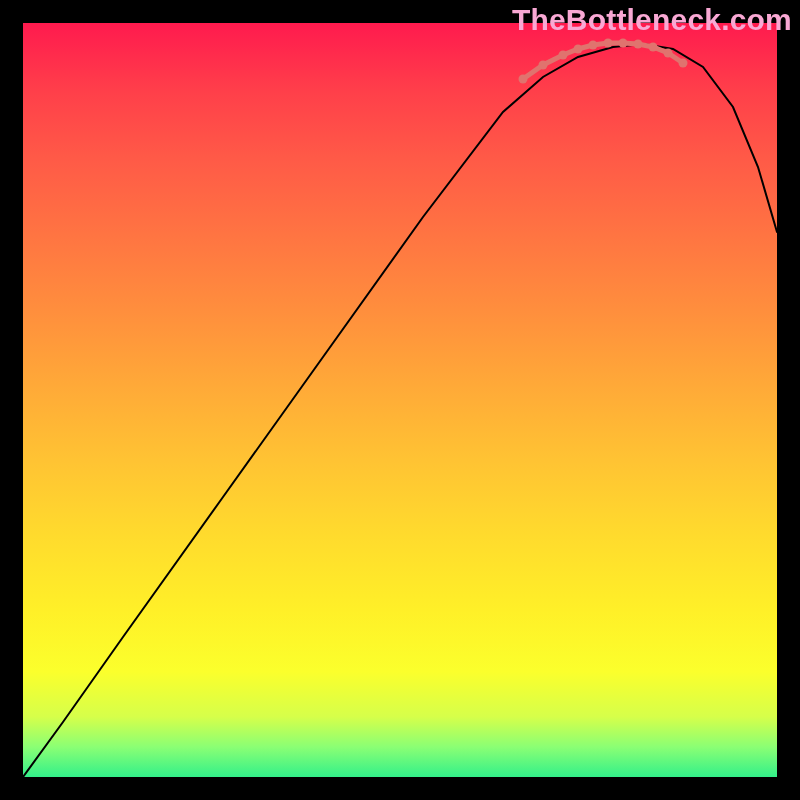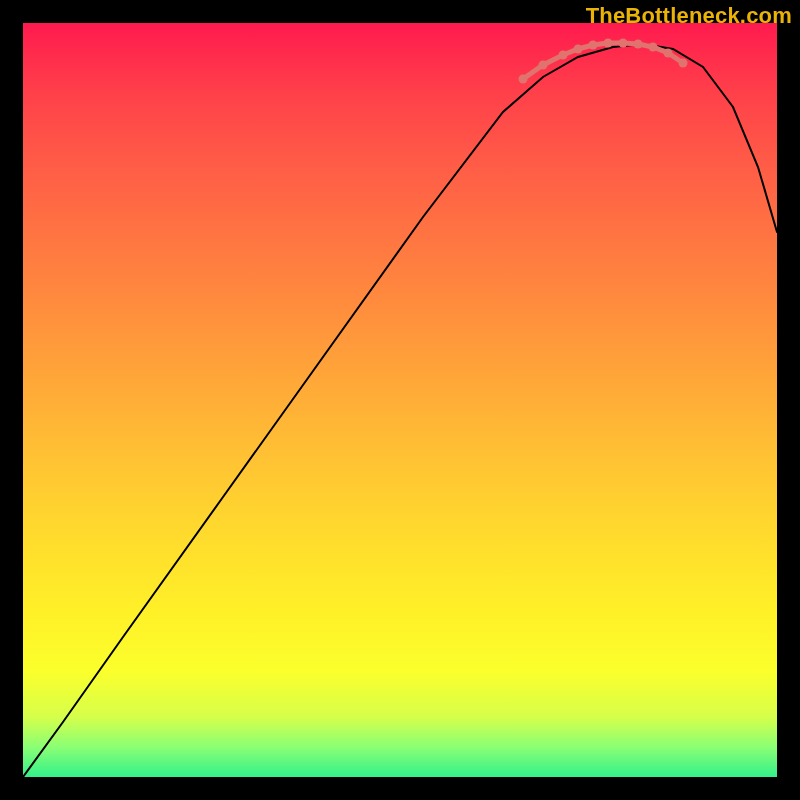--- a/index.html
+++ b/index.html
@@ -30,22 +30,22 @@
       #fbff2c 86%,
       #d6ff4a 92%,
       #8bff74 96%,
       #33f08a 100%
     );
   }
   .watermark {
     position: absolute;
     top: 3px;
     right: 8px;
-    color: #eab308;
-    font-size: 22px;
+    color: #f9a8d4;
+    font-size: 30px;
     font-weight: 600;
     letter-spacing: 0.2px;
     user-select: none;
   }
   svg.curve {
     position: absolute;
     left: 0;
     top: 0;
     width: 754px;
     height: 754px;

